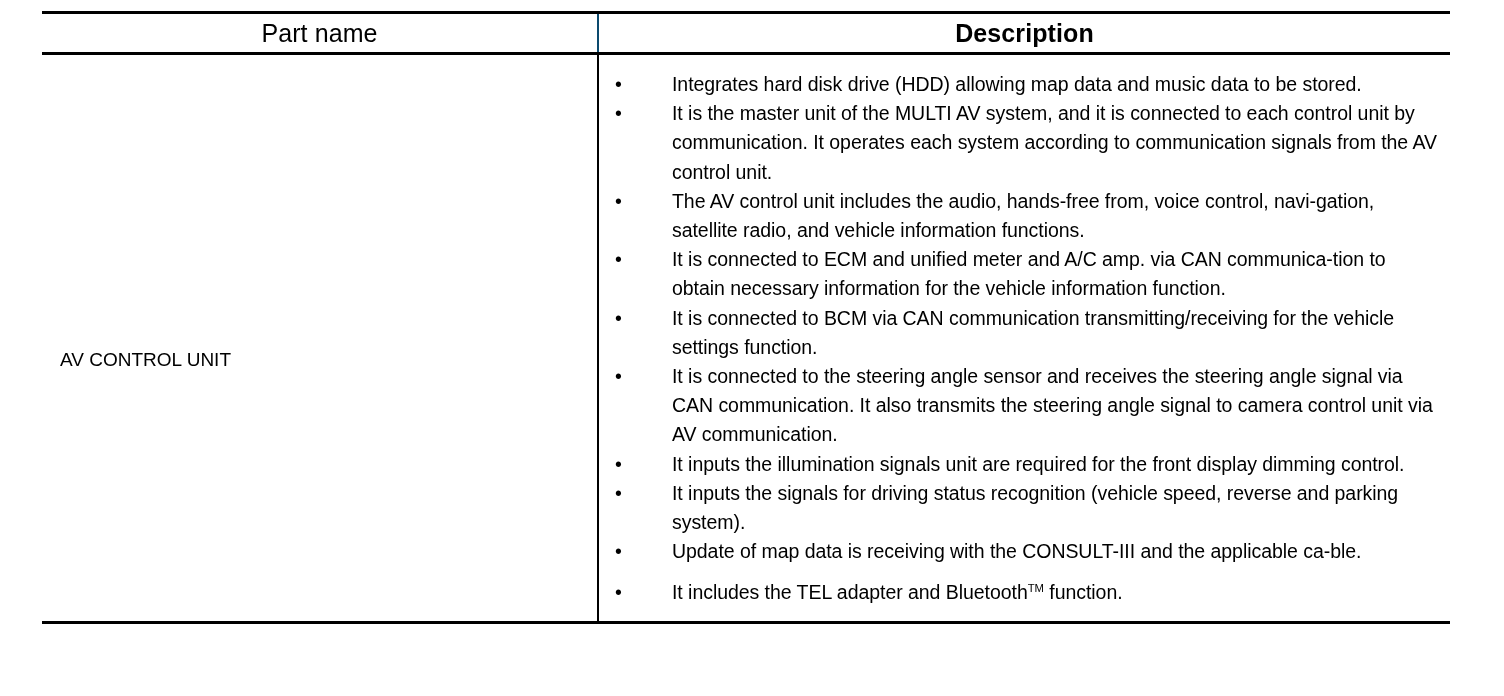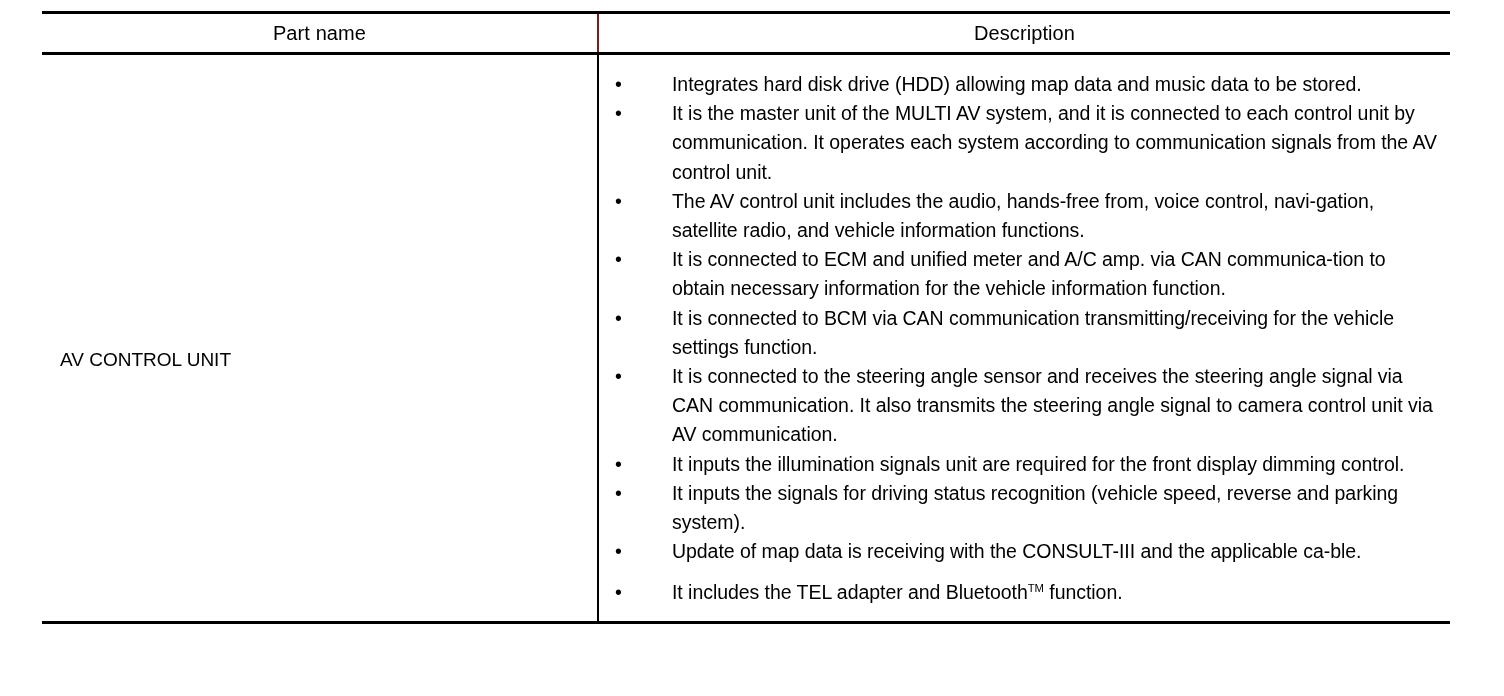--- a/index.html
+++ b/index.html
@@ -40,26 +40,27 @@
     border-top: 3px solid #000;
     border-bottom: 3px solid #000;
     padding: 0;
     font-weight: normal;
   }
   thead th .hdr-inner {
     height: 38px;
     display: flex;
     align-items: center;
     justify-content: center;
-    font-size: 20px;
+    font-size: 25px;
     letter-spacing: 0.1px;
     text-align: right;
   }
   thead th.th-desc {
-    border-left: 2px solid #7f1d1d;
+    border-left: 2px solid #0c4a6e;
+    font-weight: bold;
   }
 
   
   tbody td {
     padding: 0;
     vertical-align: middle;
     border-bottom: 3px solid #000;
   }
   tbody td.cell-part {
     vertical-align: middle;

